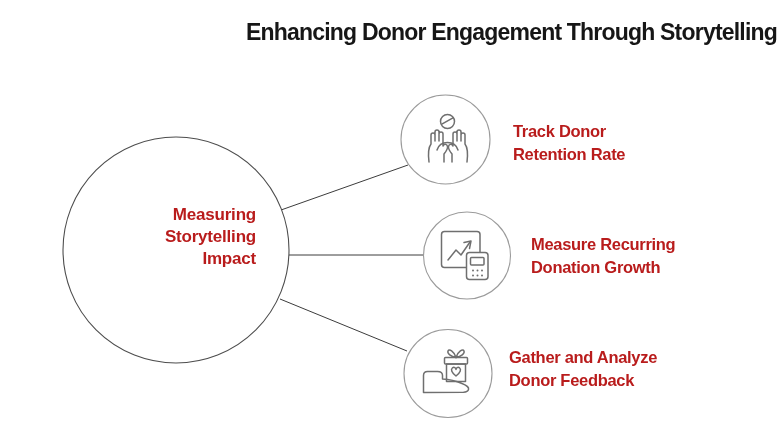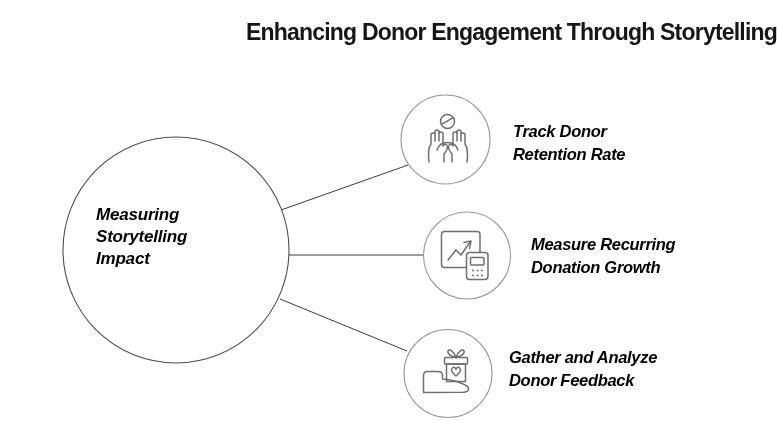--- a/index.html
+++ b/index.html
@@ -18,27 +18,26 @@
     font-size: 23px;
     line-height: 30px;
     font-weight: 700;
     letter-spacing: -0.8px;
     color: #161616;
   }
   .diagram-svg { position: absolute; left: 0; top: 0; }
   .node-label {
     position: absolute;
     font-weight: 700;
-    color: #000000;
+    color: #b91c1c;
     white-space: pre-line;
-    font-style: italic;
   }
   .center-label {
     left: 96px; top: 204px; width: 160px;
-    text-align: left;
+    text-align: right;
     font-size: 17px; line-height: 22px;
     letter-spacing: -0.2px;
   }
   .label-1 { left: 513px; top: 120px; font-size: 16.5px; line-height: 23px; letter-spacing: -0.3px; }
   .label-2 { left: 531px; top: 233px; font-size: 16.5px; line-height: 23px; letter-spacing: -0.3px; }
   .label-3 { left: 509px; top: 346px; font-size: 16.5px; line-height: 23px; letter-spacing: -0.3px; }
 
   .connector { stroke: #3c3c3c; stroke-width: 1; }
   .center-circle { fill: #ffffff; stroke: #4d4d4d; stroke-width: 1.1; }
   .node-circle { fill: #ffffff; stroke: #9b9b9b; stroke-width: 1.1; }

